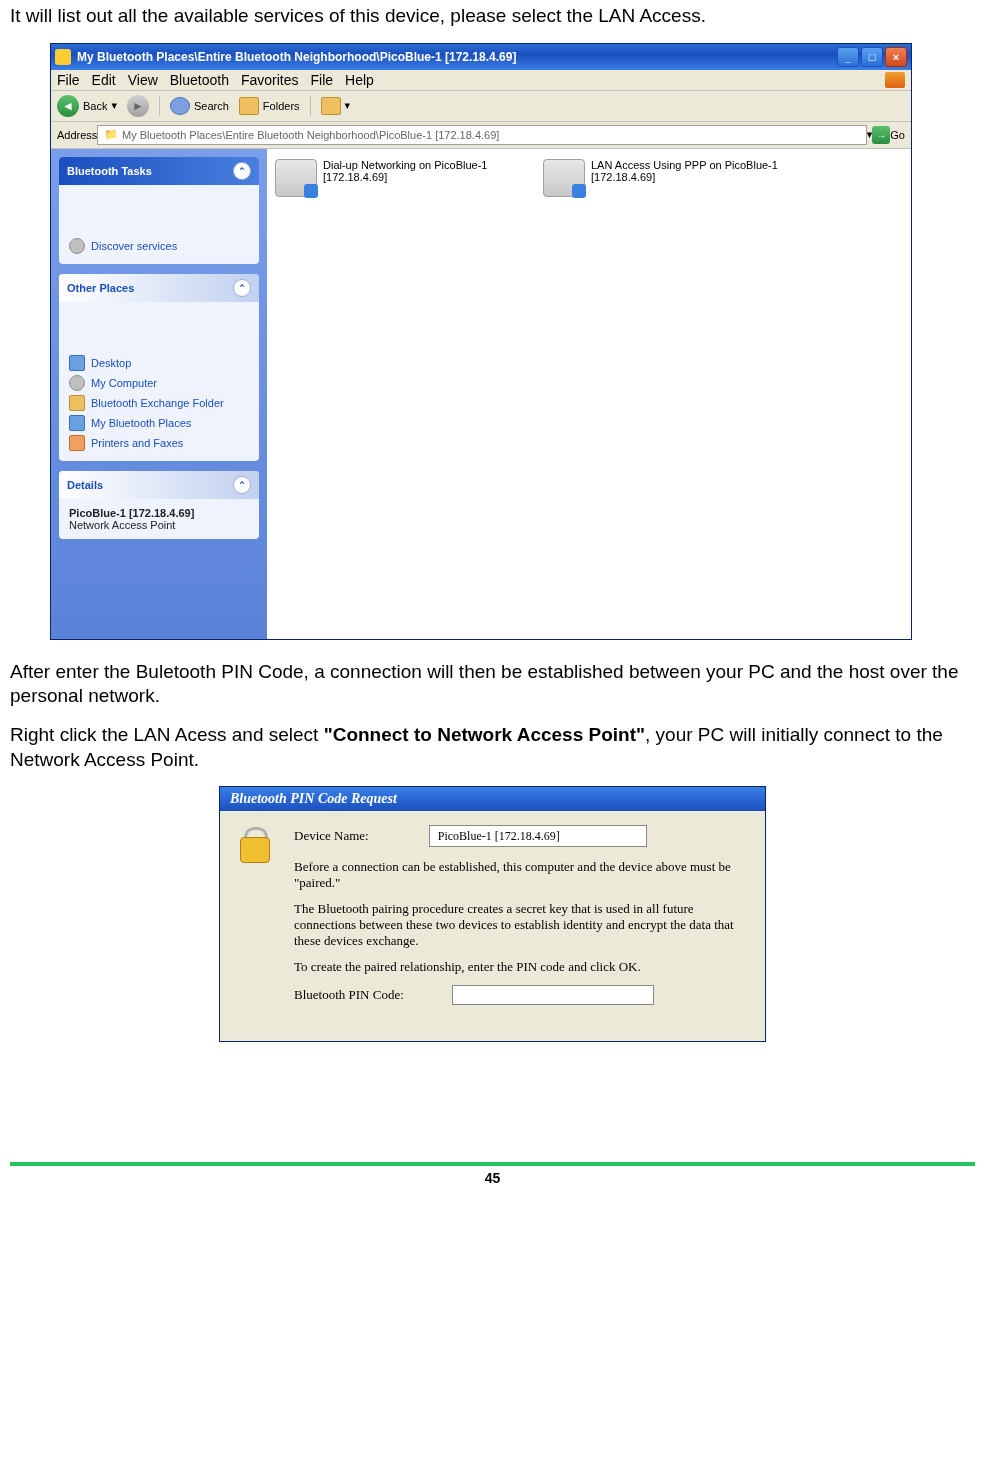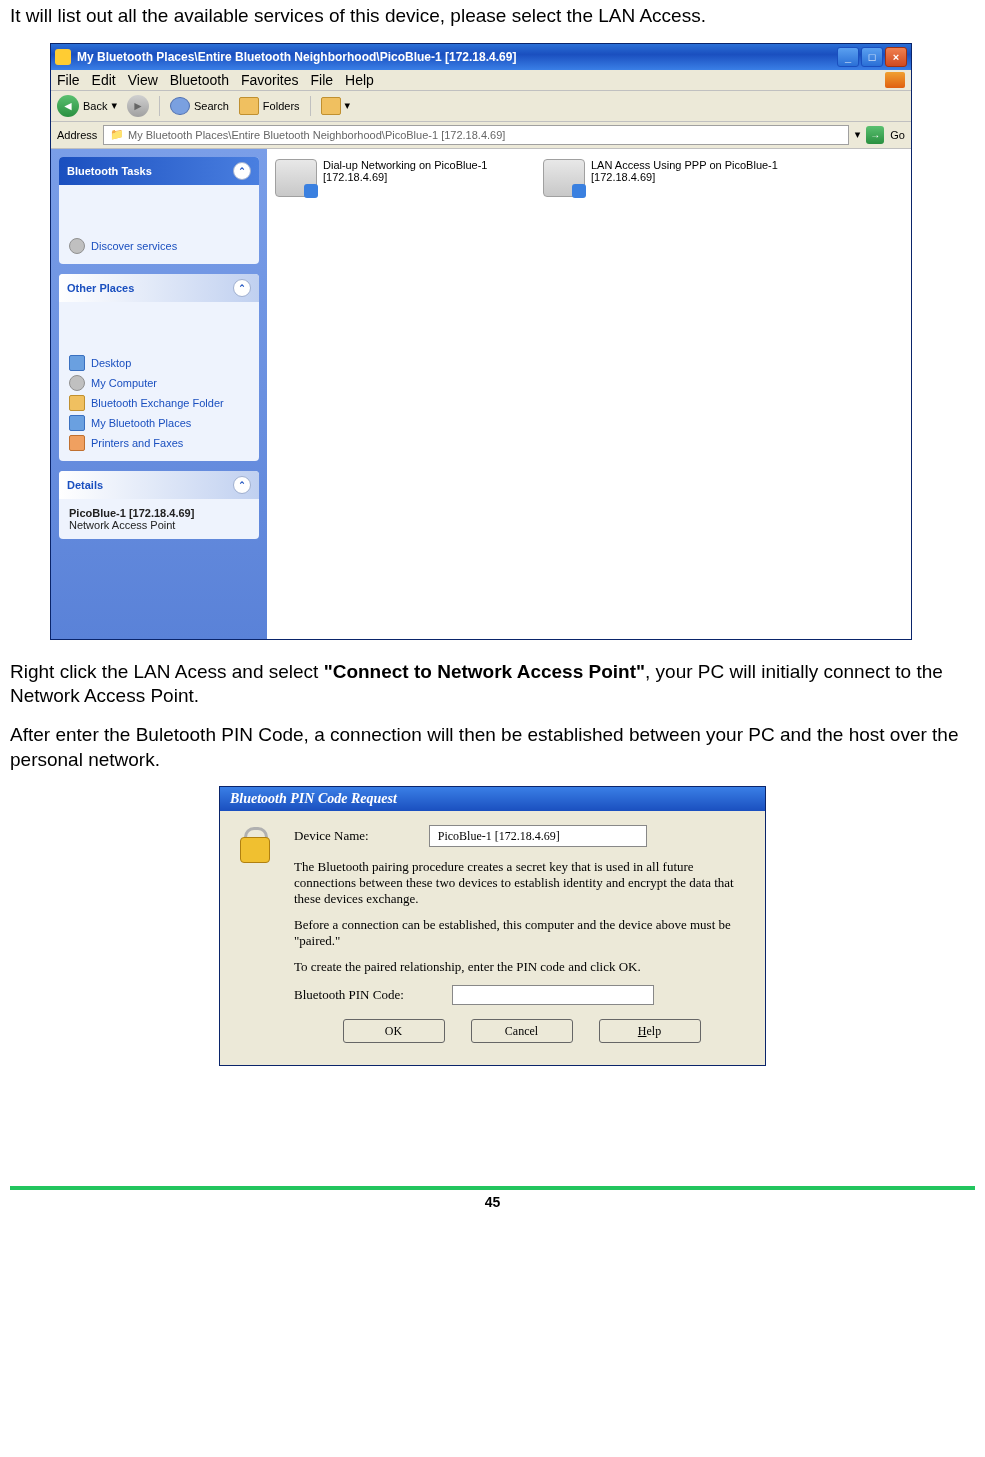--- a/index.html
+++ b/index.html
@@ -85,21 +85,20 @@
   .ticon { width:18px; height:16px; background:#f0c060; border:1px solid #c09030; border-radius:2px; }
   .ticon.blue { background:#7aa0e0; border-color:#5070b0; border-radius:50%; }
   .tsep { width:1px; height:20px; background:#c0c0c0; }
   .addrbar {
     background: #ece9d8;
     border-bottom: 1px solid #c0c0c0;
     display: flex;
     align-items: center;
     font-size: 11px;
     padding: 3px 6px;
-    gap: 6px;
   }
   .addrbox {
     flex:1; background:#fff; border:1px solid #a0a0a0; height:18px; display:flex; align-items:center;
     padding:0 6px; color:#666;
   }
   .gobtn {
     width:18px; height:18px; background: linear-gradient(#5ac070,#2a9040); border-radius:3px;
     display:flex; align-items:center; justify-content:center; color:#fff; font-size:10px;
   }
   .exp-body { display:flex; height: 490px; }
@@ -335,54 +334,46 @@
           <div class="bigicon"></div>
           <div>
             <div>LAN Access Using PPP on PicoBlue-1</div>
             <div>[172.18.4.69]</div>
           </div>
         </div>
       </div>
     </div>
   </div>
 
+  <p class="body-text">After enter the Buletooth PIN Code, a connection will then be established between your PC and the host over the personal network.</p>
+
   <p class="body-text">
     <span>Right click the LAN Acess and select </span><span class="bold">"Connect to Network Access Point"</span><span>, your PC will initially connect to the Network Access Point.</span>
   </p>
-
-  <p class="body-text">After enter the Buletooth PIN Code, a connection will then be established between your PC and the host over the personal network.</p>
 
   <div class="dialog">
     <div class="dlg-title">Bluetooth PIN Code Request</div>
     <div class="dlg-body">
       <div class="dlg-row">
         <div class="keyicon">
           <div class="shackle"></div>
             <div class="lock"></div>
         </div>
         <div class="dlg-grid">
           <div class="dev-row">
             <span>Device Name:</span>
             <div class="dev-val">PicoBlue-1 [172.18.4.69]</div>
           </div>
+          <div class="dlg-line">Before a connection can be established, this computer and the device above must be "paired."</div>
           <div class="dlg-line">The Bluetooth pairing procedure creates a secret key that is used in all future connections between these two devices to establish identity and encrypt the data that these devices exchange.</div>
-          <div class="dlg-line">Before a connection can be established, this computer and the device above must be "paired."</div>
           <div class="dlg-line">To create the paired relationship, enter the PIN code and click OK.</div>
           <div class="pin-row">
             <span>Bluetooth PIN Code:</span>
             <div class="pin-input"></div>
           </div>
-          <div class="btn-row">
-            <div class="btn">OK</div>
-            <div class="btn">Cancel</div>
-            <div class="btn">
-                <span class="ul">H</span>
-                <span>elp</span>
-              </div>
-          </div>
         </div>
       </div>
     </div>
   </div>
 
   <div class="footer">
     <span>45</span>
   </div>
 
 </div>

